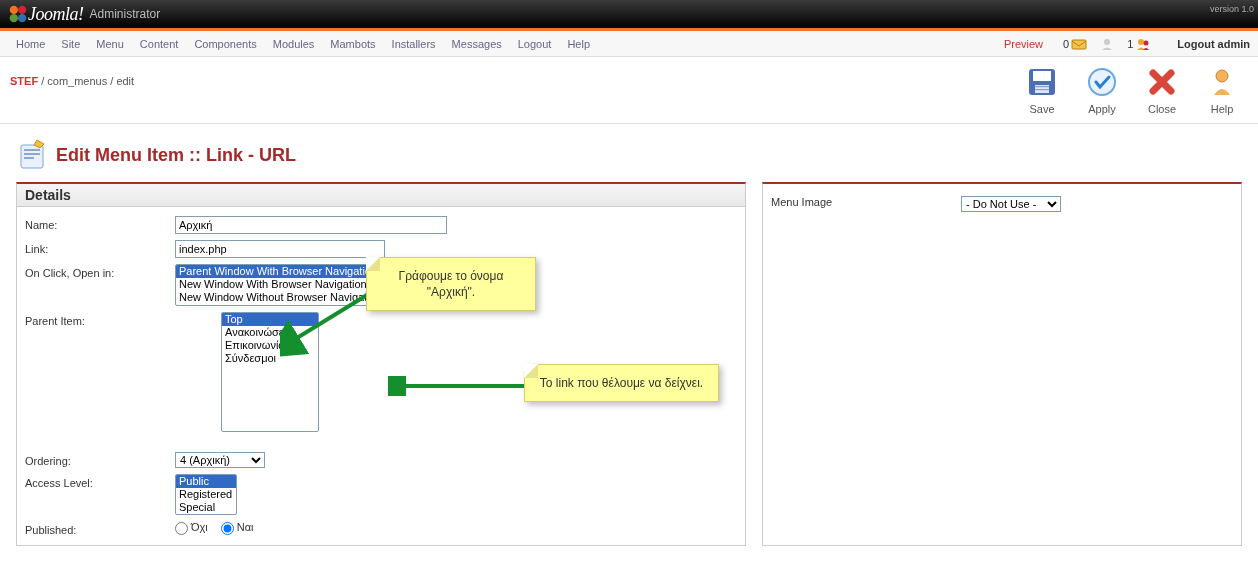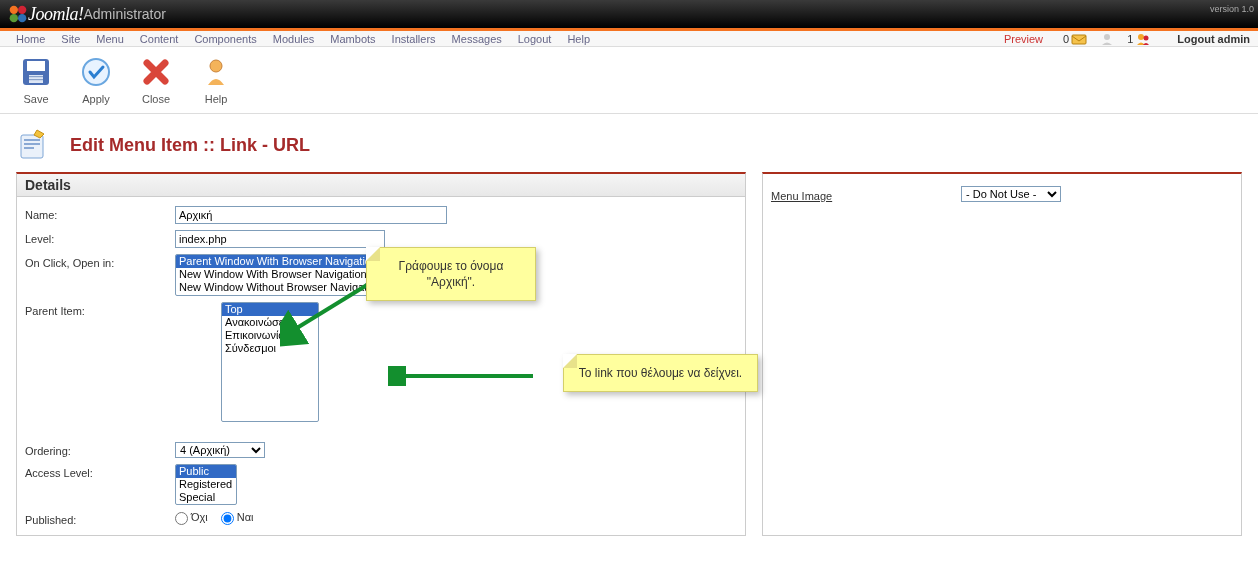--- a/index.html
+++ b/index.html
@@ -3,45 +3,45 @@
 <meta charset="utf-8">
 <style>
   * { box-sizing: border-box; margin: 0; padding: 0; }
   body { font-family: Arial, Helvetica, sans-serif; font-size: 11px; color: #333; background: #fff; width: 1258px; }
   
   
   .header-bar { background: linear-gradient(#3a3a3a, #000); color: #fff; height: 28px; display: flex; align-items: center; padding: 0 8px; position: relative; }
   .logo-wrap { display: flex; align-items: center; }
   .logo-icon { width: 20px; height: 20px; }
   .brand { font-family: Georgia, serif; font-size: 18px; font-style: italic; color: #fff; letter-spacing: -0.5px; }
-  .brand-sub { font-size: 14px; color: #bbb; margin-left: 0; }
+  .brand-sub { font-size: 12px; color: #bbb; margin-left: 6px; }
   .version-tag { position: absolute; right: 4px; top: 4px; font-size: 9px; color: #aaa; }
   
   
   .orange-strip { height: 3px; background: #f47321; }
-  .menu-bar { background: #f7f7f7; border-bottom: 1px solid #ddd; display: flex; align-items: center; padding: 4px 8px; height: 16px; }
+  .menu-bar { background: #f7f7f7; border-bottom: 1px solid #ddd; display: flex; align-items: center; padding: 4px 8px; height: 26px; }
   .menu-bar a { color: #668; text-decoration: none; padding: 2px 8px; font-size: 11px; cursor: pointer; }
   .menu-right { margin-left: auto; display: flex; align-items: center; gap: 12px; }
   .preview-link { color: #c33 !important; }
   .status-group { display: flex; align-items: center; gap: 2px; font-size: 11px; }
   .sg-icon { width: 16px; height: 14px; }
   .logout { font-weight: bold; color: #333; cursor: pointer; padding-left: 14px; }
   
   
   .toolbar-row { display: flex; align-items: flex-start; border-bottom: 1px solid #ddd; }
   .breadcrumb { padding: 18px 10px; font-size: 11px; flex: 1; }
   .breadcrumb .bc-first { color: #c33; font-weight: bold; }
   .breadcrumb .bc-sep, .breadcrumb .bc-rest { color: #555; }
   .toolbar-buttons { display: flex; gap: 4px; padding: 6px 8px; }
   .tbtn { width: 56px; text-align: center; cursor: pointer; padding: 2px; }
   .tbtn .ticon { width: 34px; height: 34px; margin: 0 auto 2px; }
   .tbtn .tlabel { font-size: 11px; color: #555; }
   
   
-  .page-title-wrap { display: flex; align-items: center; gap: 20px; padding: 14px 16px 10px; }
+  .page-title-wrap { display: flex; align-items: center; gap: 6px; padding: 14px 16px 10px; }
   .page-title { font-size: 18px; font-weight: bold; color: #a52a2a; }
   .page-title .pt-suffix { color: #a52a2a; }
   .title-icon { width: 34px; height: 34px; }
   
   
   .content-row { display: flex; gap: 16px; padding: 0 16px 20px; }
   .panel-left { flex: 0 0 730px; }
   .panel-right { flex: 1; }
   .panel { border: 1px solid #ccc; border-top: 2px solid #aa2e1c; }
   .panel-head { background: linear-gradient(#f5f5f5,#e8e8e8); border-bottom: 1px solid #ccc; padding: 3px 8px; font-weight: bold; font-size: 14px; }
@@ -57,29 +57,29 @@
   .sel-multi { width: 220px; }
   .sel-multi2 { width: 98px; }
   .sel-order { width: 90px; }
   .sel-access { width: 62px; }
   .sel-multi option, .sel-multi2 option, .sel-access option { padding: 0 3px; }
   option.opt-selected { background: #316ac5; color: #fff; }
   .radiopair label { font-size: 11px; margin-right: 10px; vertical-align: middle; }
   .radiopair input { vertical-align: middle; margin-right: 3px; }
   
   
-  .param-row { display: flex; align-items: flex-end; padding: 6px 0; text-decoration: underline; }
+  .param-row { display: flex; align-items: flex-start; padding: 6px 0; }
   .param-label { width: 190px; font-size: 11px; }
   .param-ctrl select { width: 100px; font-size: 11px; }
   
   
   .note { position: absolute; background: #ffff9e; border: 1px solid #d4cf6a; padding: 10px 14px; font-size: 12px; color: #333; box-shadow: 3px 3px 6px rgba(0,0,0,0.25); text-align: center; line-height: 1.35; z-index: 5; }
   .note .fold { position: absolute; top: -1px; left: -1px; width: 0; height: 0; border-top: 14px solid #fff; border-right: 14px solid #e8e28a; }
   .note1 { left: 366px; top: 133px; width: 170px; }
-  .note2 { left: 524px; top: 240px; width: 195px; margin-left: 39px; }
+  .note2 { left: 524px; top: 240px; width: 195px; }
   .arrow-svg { position: absolute; z-index: 4; pointer-events: none; }
   
   
   .page-area { position: relative; }
 </style>
 </head>
 <body>
 
 <div class="header-bar">
   <div class="logo-wrap">
@@ -130,20 +130,23 @@
           <circle cx="11" cy="6" r="2.5" fill="#d02334"></circle>
           <path d="M2 13 Q6 8 10 13" fill="#f4a62a"></path>
           <path d="M8 13 Q11 9 14 13" fill="#d02334"></path>
         </svg>
     </div>
     <span class="logout">Logout admin</span>
   </div>
 </div>
 
 <div class="toolbar-row">
+  <div class="breadcrumb">
+    <span class="bc-first">STEF</span><span class="bc-rest"> / com_menus / edit</span>
+  </div>
   <div class="toolbar-buttons">
     <div class="tbtn">
       <svg class="ticon" viewBox="0 0 34 34">
           <rect x="4" y="4" width="26" height="26" rx="3" fill="#4b6fb5"></rect>
           <rect x="8" y="6" width="18" height="10" fill="#fff"></rect>
           <rect x="10" y="20" width="14" height="8" fill="#dde6f5"></rect>
           <rect x="10" y="21" width="14" height="1.2" fill="#8aa2c9"></rect>
           <rect x="10" y="24" width="14" height="1.2" fill="#8aa2c9"></rect>
         </svg>
       <div class="tlabel">Save</div>
@@ -192,21 +195,21 @@
     <div class="panel panel-left">
       <div class="panel-head">Details</div>
       <div class="panel-body">
 
         <div class="frow">
           <div class="flabel">Name:</div>
           <div class="fcontrol"><input class="txt" value="Αρχική" style=""></div>
         </div>
 
         <div class="frow">
-          <div class="flabel">Level:</div>
+          <div class="flabel">Link:</div>
           <div class="fcontrol"><input class="txt txt-wide" value="index.php" style=""></div>
         </div>
 
         <div class="frow">
           <div class="flabel">On Click, Open in:</div>
           <div class="fcontrol">
             <select class="sel sel-multi" size="3">
               <option class="opt-selected" selected="">Parent Window With Browser Navigation</option>
               <option>New Window With Browser Navigation</option>
               <option>New Window Without Browser Navigation</option>

